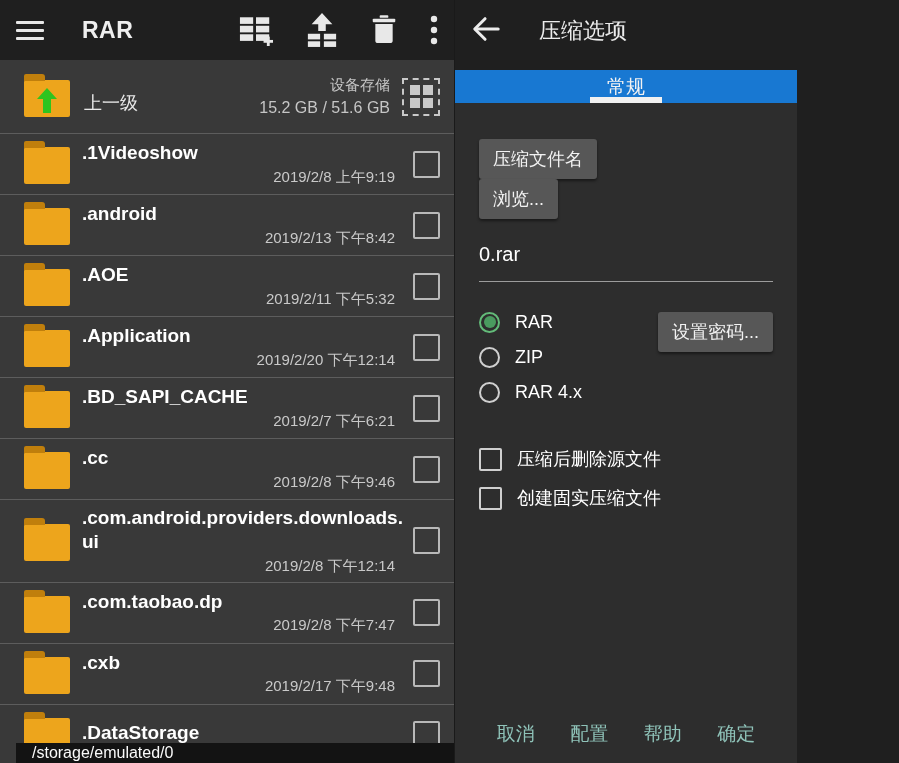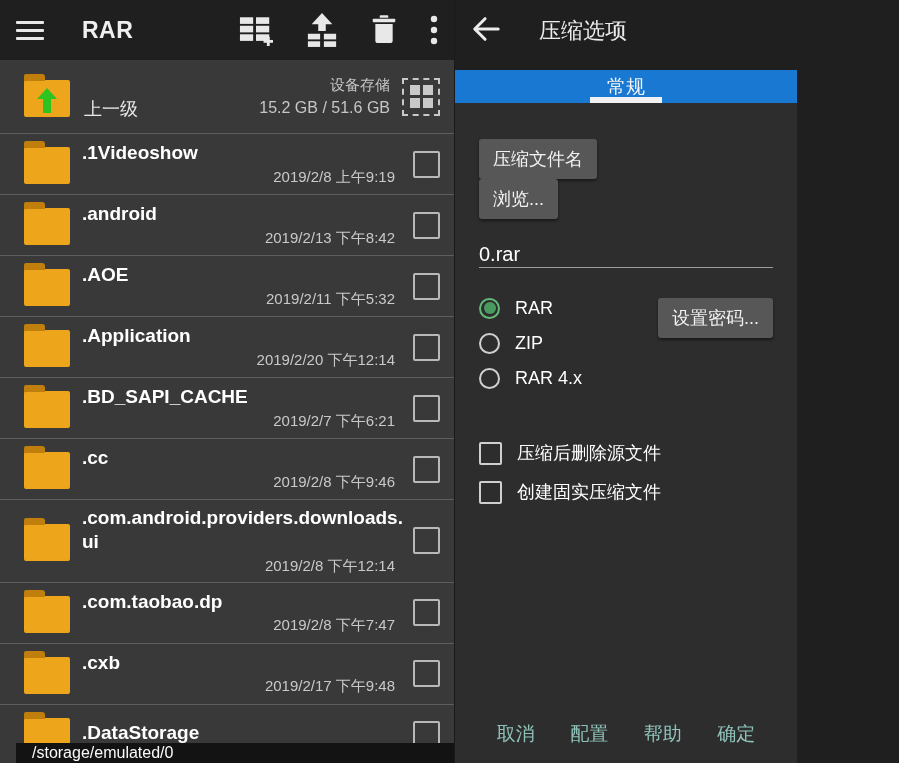--- a/index.html
+++ b/index.html
@@ -24,21 +24,21 @@
   .folder::before { content:""; position:absolute; top:-6px; left:0; width:21px; height:7px;
                     background:#c07f0c; border-radius:2px 3px 0 0; }
   .folder .up-arrow { position:absolute; left:13px; top:8px; }
   .row-main { flex:1; margin-left:12px; display:flex; flex-direction:column; min-width:0; }
   .fname { color:#fff; font-weight:bold; font-size:19px; line-height:1.25; word-break:break-all; }
   .fdate { color:#c9c9c9; font-size:15px; text-align:right; margin-top:3px; padding-right:10px; }
   .cbx { width:27px; height:27px; border:2px solid #b9b9b9; border-radius:2px;
          flex:none; margin-left:8px; background:transparent; }
 
   .parent-row { min-height:74px; }
-  .parent-label { color:#e9e9e9; font-size:18px; margin-left:14px; align-self:flex-end; margin-bottom:6px; }
+  .parent-label { color:#e9e9e9; font-size:18px; margin-left:14px; align-self:flex-end; margin-bottom:12px; }
   .storage { margin-left:auto; text-align:right; color:#c6c6c6; line-height:1.45; }
   .storage .s1 { font-size:15px; }
   .storage .s2 { font-size:16px; }
   .grid-icon { width:38px; height:38px; border:2px dashed #c9c9c9; flex:none; margin-left:12px;
                display:grid; grid-template-columns:10px 10px; grid-template-rows:10px 10px;
                gap:3px; align-content:center; justify-content:center; }
   .grid-icon i { background:#c9c9c9; }
 
   .path-bar { position:absolute; left:16px; bottom:0; width:455px; height:20px; background:#131313;
               color:#fafafa; font-size:16px; line-height:20px; padding-left:16px; z-index:5; }
@@ -53,34 +53,34 @@
   .tab-general { left:50%; transform:translateX(-50%); }
   .tab-advanced { left:413px; }
   .tab-indicator { position:absolute; bottom:0; left:50%; transform:translateX(-50%);
                    width:72px; height:6px; background:#f1f1f1; }
 
   .r-content { flex:1; padding:0 24px; display:flex; flex-direction:column; position:relative; }
   .name-row { display:flex; justify-content:space-between; align-items:flex-start; margin-top:36px;flex-direction:column; }
   .gray-btn { background:#575757; color:#f2f2f2; font-size:18px; border:none; border-radius:3px;
               padding:8px 14px; box-shadow:0 2px 3px rgba(0,0,0,.45); cursor:pointer;
               font-family:inherit; }
-  .name-field { margin-top:24px; border-bottom:1px solid #9c9c9c; padding-bottom:1px; }
+  .name-field { margin-top:24px; border-bottom:1px solid #9c9c9c; padding-bottom:15px; }
   .name-field .val { color:#fff; font-size:20px; }
 
   .formats { margin-top:28px; position:relative; }
   .radio-row { display:flex; align-items:center; margin-bottom:11px; height:24px; cursor:pointer; }
   .radio { width:21px; height:21px; border-radius:50%; border:2px solid #cfcfcf; flex:none;
            position:relative; }
   .radio.sel { border-color:#63bb79; }
   .radio.sel::after { content:""; position:absolute; left:50%; top:50%; transform:translate(-50%,-50%);
                       width:12px; height:12px; border-radius:50%; background:#4a9a5f; }
   .radio-label { color:#fff; font-size:18px; margin-left:15px; }
   .pwd-btn { position:absolute; right:0; top:2px; }
 
-  .options { margin-top:40px; }
+  .options { margin-top:32px; }
   .check-row { display:flex; align-items:center; margin-bottom:15px; cursor:pointer; }
   .sq { width:23px; height:23px; border:2px solid #cfcfcf; border-radius:2px; flex:none; }
   .check-label { color:#fff; font-size:18px; margin-left:15px; }
 
   .footer { margin-top:auto; height:58px; flex:none; display:flex; align-items:center;
             justify-content:space-around; }
   .footer-btn { color:#8fc3b9; font-size:19px; background:none; border:none; cursor:pointer;
                 font-family:inherit; padding:6px 10px; }
 </style>
 </head>

